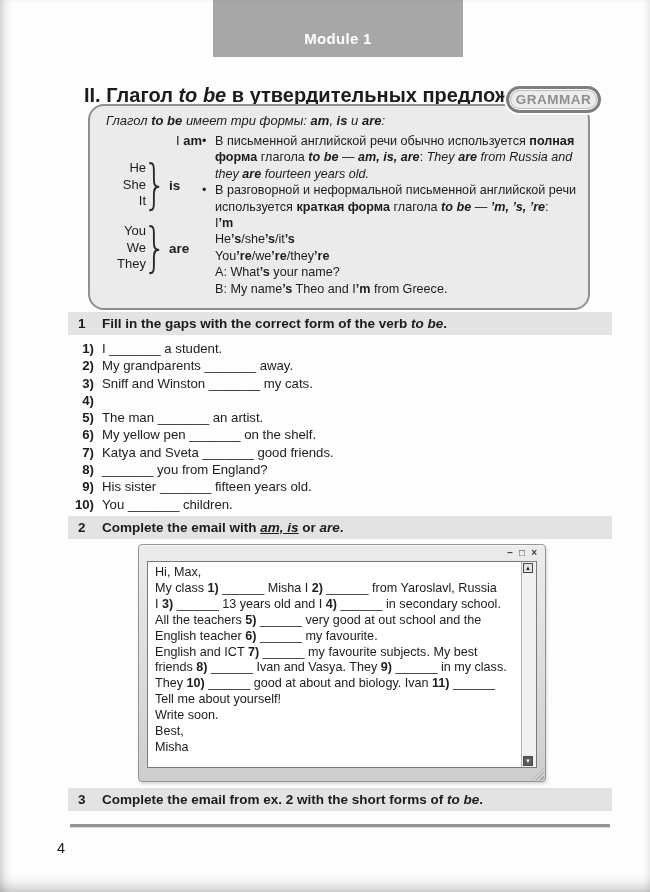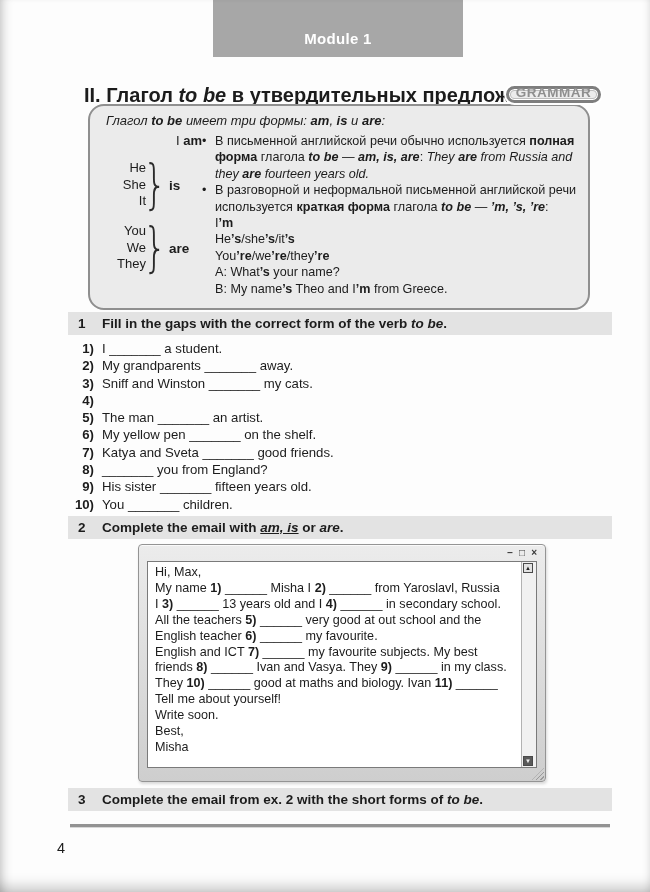--- a/index.html
+++ b/index.html
@@ -23,24 +23,24 @@
     padding-bottom:10px;box-sizing:border-box;letter-spacing:.3px;
   }
   
   .page-title{
     position:absolute;left:68px;top:68px;margin:16px;
     font-size:20px;font-weight:bold;white-space:nowrap;
   }
   .page-title .it{font-style:italic;}
   
   .grammar-badge{
-    position:absolute;left:506px;top:86px;width:95px;height:17px;z-index:10;
+    position:absolute;left:506px;top:86px;width:95px;height:27px;z-index:10;
     background:#ececec;border:3px solid #7e7e7e;border-radius:16px;
     box-shadow:0 0 0 2px #fff, inset 0 0 0 1px #fff, inset 0 0 0 2px #bdbdbd;
-    display:flex;align-items:flex-end;justify-content:center;
+    display:flex;align-items:center;justify-content:center;
     color:#8f8f8f;font-weight:bold;font-size:13.5px;letter-spacing:.5px;
     box-sizing:border-box;
   }
   
   .grammar-box{
     position:absolute;left:88px;top:104px;width:502px;height:206px;
     box-sizing:border-box;background:#ebebeb;
     border:2px solid #8f8f8f;border-radius:16px;
   }
   .gb-intro{position:absolute;left:16px;top:7px;font-size:13px;font-style:italic;}
@@ -222,27 +222,27 @@
 
 <div class="email-window">
   <div class="win-controls">
     <span>−</span>
     <span>□</span>
     <span>×</span>
   </div>
   <div class="win-content">
     <div class="email-body">
       <div><span>Hi, Max,</span></div>
-      <div><span>My name </span><span style="font-weight: bold;">1)</span><span> ______ Misha I </span><span style="font-weight: bold;">2)</span><span> ______ from Yaroslavl, Russia</span></div>
+      <div><span>My class </span><span style="font-weight: bold;">1)</span><span> ______ Misha I </span><span style="font-weight: bold;">2)</span><span> ______ from Yaroslavl, Russia</span></div>
       <div><span>I </span><span style="font-weight: bold;">3)</span><span> ______ 13 years old and I </span><span style="font-weight: bold;">4)</span><span> ______ in secondary school.</span></div>
       <div><span>All the teachers </span><span style="font-weight: bold;">5)</span><span> ______ very good at out school and the</span></div>
       <div><span>English teacher </span><span style="font-weight: bold;">6)</span><span> ______ my favourite.</span></div>
       <div><span>English and ICT </span><span style="font-weight: bold;">7)</span><span> ______ my favourite subjects. My best</span></div>
       <div><span>friends </span><span style="font-weight: bold;">8)</span><span> ______ Ivan and Vasya. They </span><span style="font-weight: bold;">9)</span><span> ______ in my class.</span></div>
-      <div><span>They </span><span style="font-weight: bold;">10)</span><span> ______ good at maths and biology. Ivan </span><span style="font-weight: bold;">11)</span><span> ______</span></div>
+      <div><span>They </span><span style="font-weight: bold;">10)</span><span> ______ good at about and biology. Ivan </span><span style="font-weight: bold;">11)</span><span> ______</span></div>
       <div><span>Tell me about yourself!</span></div>
       <div><span>Write soon.</span></div>
       <div><span>Best,</span></div>
       <div><span>Misha</span></div>
     </div>
     <div class="email-scrollbar">
       <div class="sb-btn sb-up">▲</div>
       <div class="sb-btn sb-down">▼</div>
     </div>
   </div>

